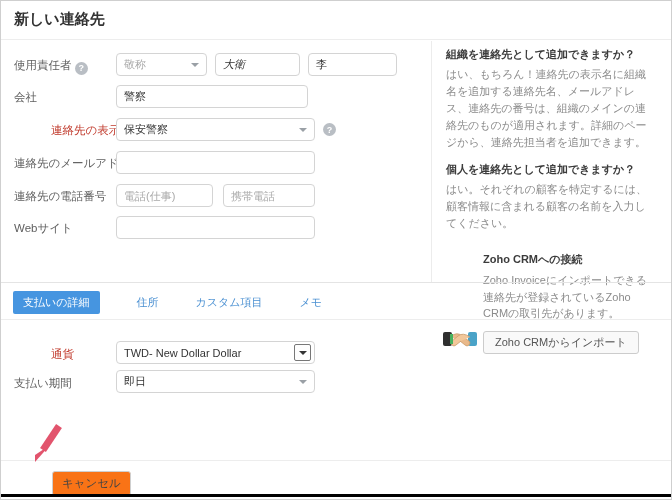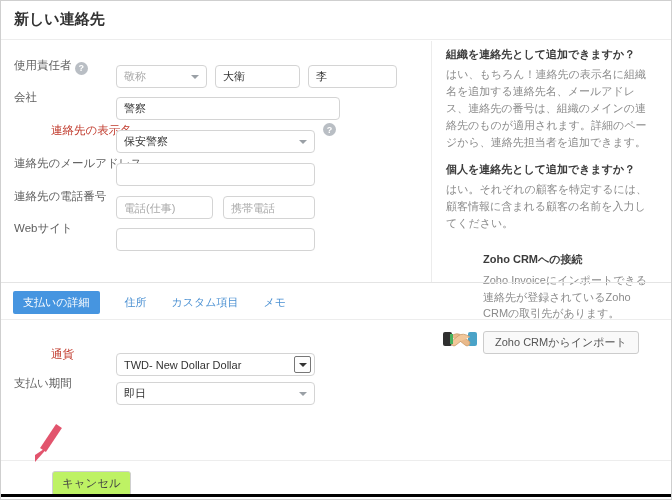--- a/index.html
+++ b/index.html
@@ -14,21 +14,20 @@
   .hdiv { position:absolute; left:0; right:0; height:1px; background:#ededed; }
   .vdiv { position:absolute; width:1px; background:#ececec; }
 
   .flabel { position:absolute; left:13px; font-size:11.5px; color:#5f5f5f; white-space:nowrap; }
   .flabel.required { color:#c0392b; color:var(--required-red,#c0392b);margin-left:37px; }
 
   .inp, .selbox {
     position:absolute; height:23px; border:1px solid #d4d4d4; border-radius:4px;
     background:#fff; font-size:11px; color:#333; padding:8px 7px;
     font-family:"Liberation Sans","DejaVu Sans",sans-serif;
-    margin-top:12px;
   }
   .inp::placeholder { color:#a9a9a9; opacity:1; }
   .selbox { display:flex; align-items:center; }
   .selbox .seltext { flex:1; overflow:hidden; white-space:nowrap; }
   .selbox .seltext.ph { color:#a9a9a9; }
   .caret { width:0; height:0; border-left:4px solid transparent; border-right:4px solid transparent; border-top:4px solid #9aa0a6; margin-left:4px; }
   .native-btn {
     width:17px; height:17px; border:1px solid #777; border-radius:2px; background:#fdfdfd;
     display:flex; align-items:center; justify-content:center; margin-right:-4px;
   }
@@ -45,59 +44,59 @@
   .qa-body { font-size:11px; color:#8b8b8b; line-height:1.55; margin-bottom:11px; }
   .crm-block { display:flex; margin-top:20px;align-items:flex-end; }
   .crm-icon { width:34px; height:30px; flex:0 0 34px; margin-right:6px; margin-top:2px; }
   .crm-title { font-size:11px; font-weight:bold; color:#3c3c3c; margin-bottom:5px; }
   .crm-body { font-size:11px; color:#8b8b8b; line-height:1.5; }
   .crm-btn {
     margin-top:9px; display:inline-block; padding:3px 11px; font-size:11px; color:#555;
     background:#f9f9f9; border:1px solid #ccc; border-radius:3px; cursor:pointer;
   }
 
-  .tabbar { position:absolute; left:12px; top:290px; display:flex; align-items:center; height:22px; }
+  .tabbar { position:absolute; left:12px; top:290px; display:flex; align-items:center; height:22px;gap:12px; }
   .tab-active {
     background:#4695e0; background:var(--accent-blue,#4695e0);
     color:#fff; font-size:11px; padding:4px 10px; border-radius:2px; cursor:pointer;
   }
   .tab-link { font-size:11px; color:#4a90d2; margin-left:25px; cursor:pointer; }
   .tab-link:first-of-type { margin-left:9px; }
 
   .btn-save {
     position:absolute; left:13px; top:470px; padding:4px 9px; font-size:11.5px; color:#fff;
     background:#d94b39; background:var(--save-red,#d94b39);
     border:1px solid #bf4030; border-radius:3px; cursor:pointer;margin-top:31px;
   }
   .btn-cancel {
     position:absolute; left:51px; top:470px; padding:4px 9px; font-size:11.5px; color:#444;
-    background:#bef264; border:1px solid #cfcfcf; border-radius:3px; cursor:pointer;
+    background:#f97316; border:1px solid #cfcfcf; border-radius:3px; cursor:pointer;
   }
   .arrow-svg { position:absolute; left:22px; top:419px; pointer-events:none; }
 </style>
 </head>
 <body>
 
 <div class="page">
 
   <div class="page-title">新しい連絡先</div>
   <div class="hdiv" style="top:38px;"></div>
 
   <div class="flabel" style="top:57px;"><span>使用責任者</span>
     <span class="help-icon">?</span>
   </div>
   <div class="selbox" style="left:115px; top:52px; width:91px;">
     <span class="seltext ph">敬称</span>
     <span class="caret"></span>
   </div>
-  <input class="inp" style="left: 214px; top: 52px; width: 85px;" value="大衛">
+  <input class="inp" style="left: 214px; top: 52px; width: 85px; font-style: italic;" value="大衛">
   <input class="inp" style="left: 307px; top: 52px; width: 89px;" value="李">
 
   <div class="flabel" style="top:89px;">会社</div>
-  <input class="inp" style="left: 115px; top: 84px; width: 224px;" value="警察">
+  <input class="inp" style="left: 115px; top: 84px; width: 192px;" value="警察">
 
   <div class="flabel required" style="top:122px;">連絡先の表示名</div>
   <div class="selbox" style="left:115px; top:117px; width:199px;">
     <span class="seltext">保安警察</span>
     <span class="caret"></span>
   </div>
   <span class="help-icon" style="position:absolute; left:322px; top:122px;">?</span>
 
   <div class="flabel" style="top:155px;">連絡先のメールアドレス</div>
   <input class="inp" style="left: 115px; top: 150px; width: 199px;" value="">

